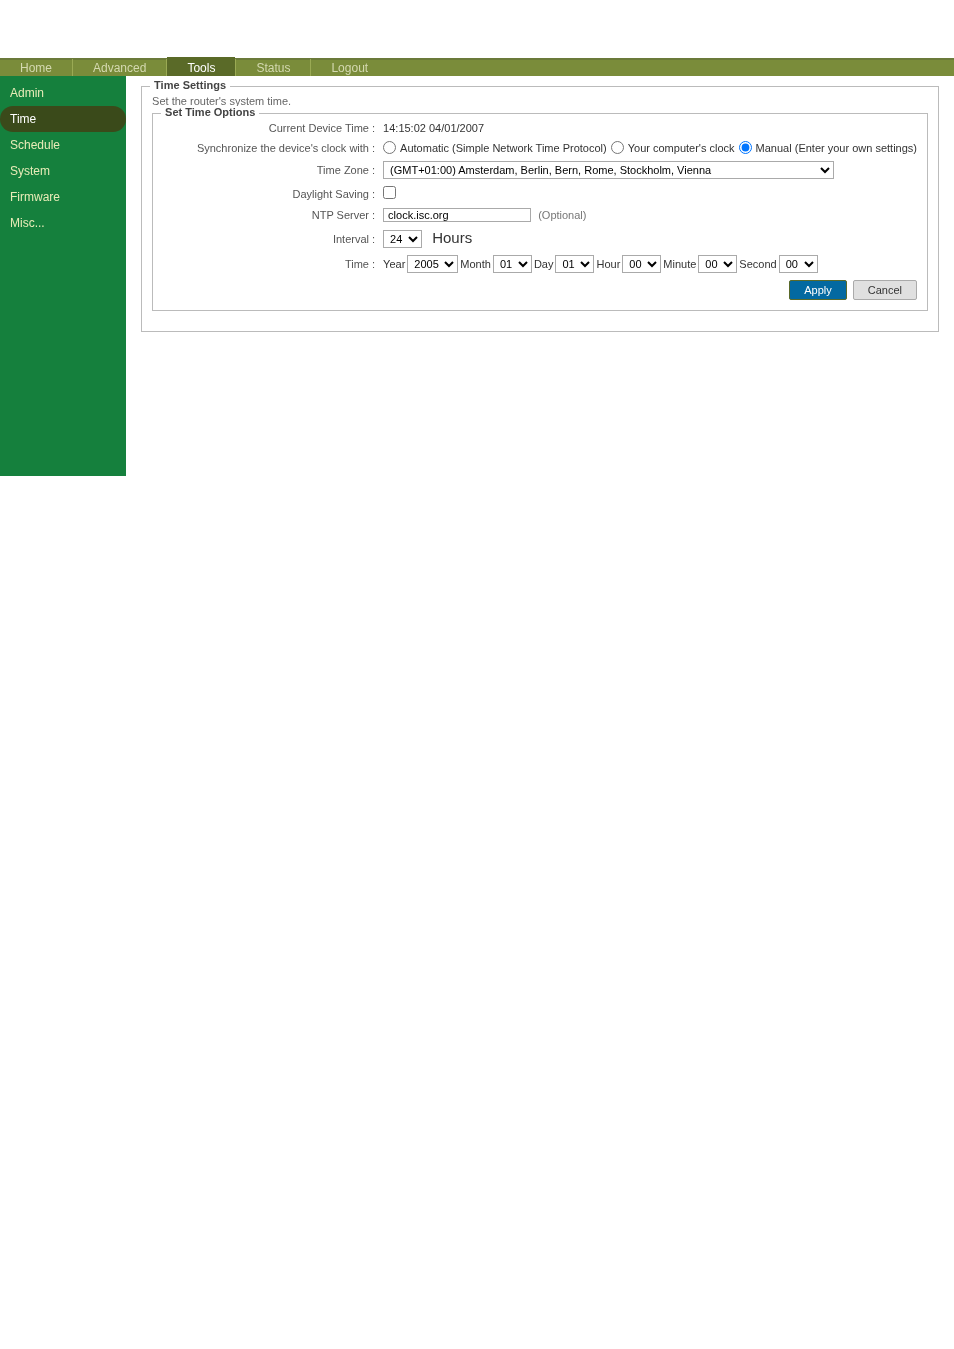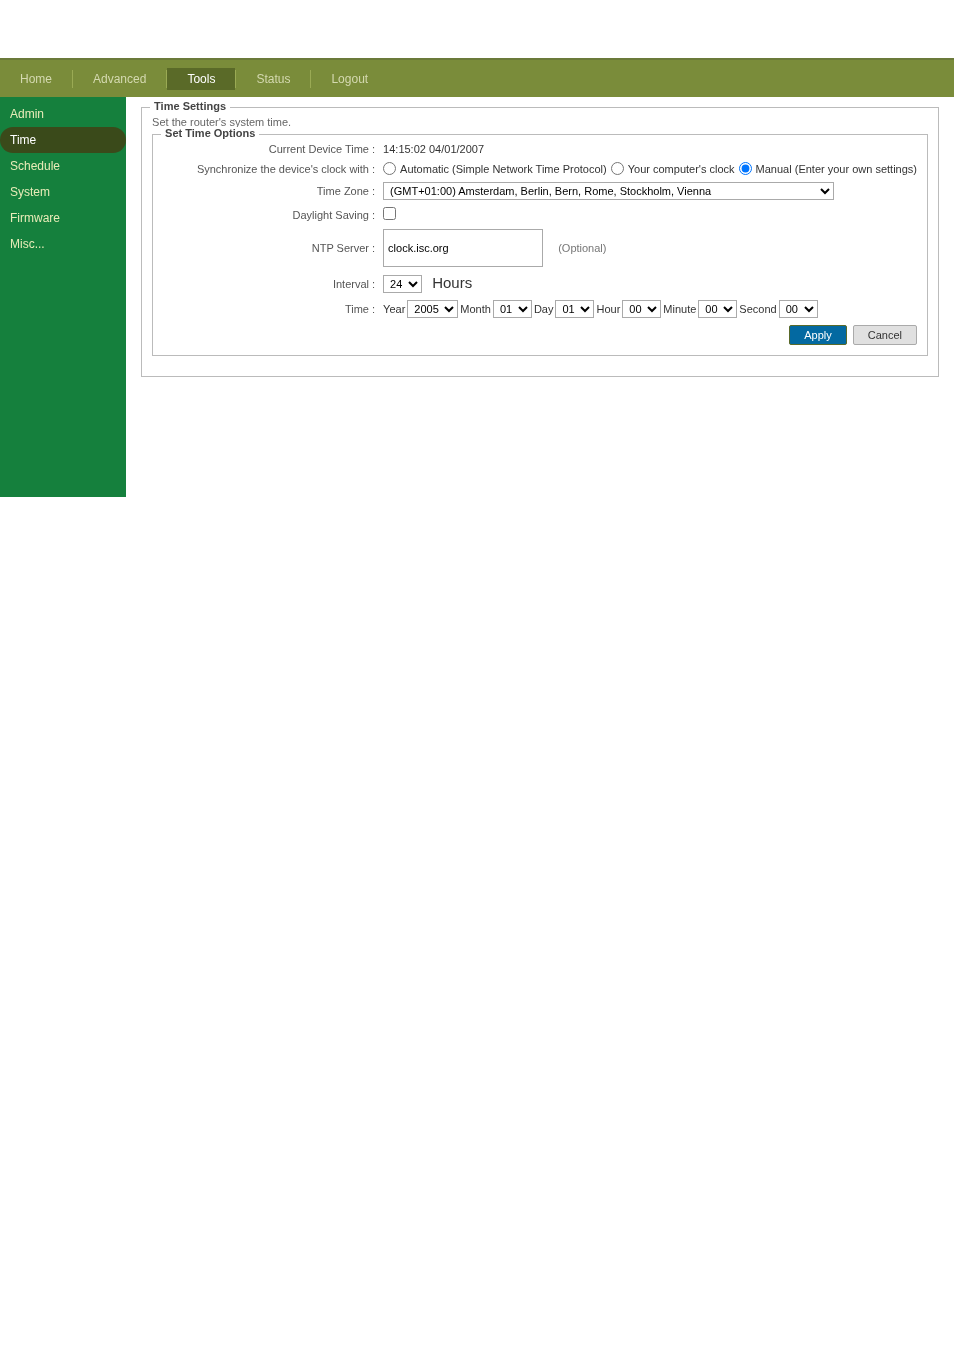--- a/index.html
+++ b/index.html
@@ -15,21 +15,21 @@
       height: 60px;
       background: #fff;
       border-bottom: 2px solid #6b7a3a;
     }
 
     
     .nav-bar {
       display: flex;
       align-items: center;
       background: #7a8c3a;
-      height: 37px;
+      height: 16px;
     }
     .nav-item {
       padding: 4px 20px;
       color: #d4d9b0;
       cursor: pointer;
       font-size: 12px;
       text-decoration: none;
     }
     .nav-item.active {
       background: #5a6a28;
@@ -95,23 +95,23 @@
       font-size: 11px;
     }
     .form-control {
       flex: 1;
       font-size: 11px;
     }
 
     
     input[type="text"] {
       border: 1px solid #aaa;
-      padding: 12px 4px;
-      font-size: 11px;
-      width: 160px;
+      padding: 0 4px;
+      font-size: 11px;
+      width: 148px;
       background: #fff;
     }
     input[type="checkbox"] {
       cursor: pointer;
     }
     select {
       border: 1px solid #aaa;
       font-size: 11px;
       padding: 1px 2px;
       background: #fff;
@@ -163,21 +163,21 @@
     .btn-cancel {
       background: #e0e0e0;
       color: #333;
       border-color: #aaa;
     }
 
     
     .optional-text {
       color: #777;
       font-size: 11px;
-      margin-left: 12px;
+      margin-left: 4px;
     }
 
     
     .hours-text {
       font-size: 15px;
       margin-left: 7px;
     }
 
     .section-wrapper {
       border: 1px solid #bbb;

